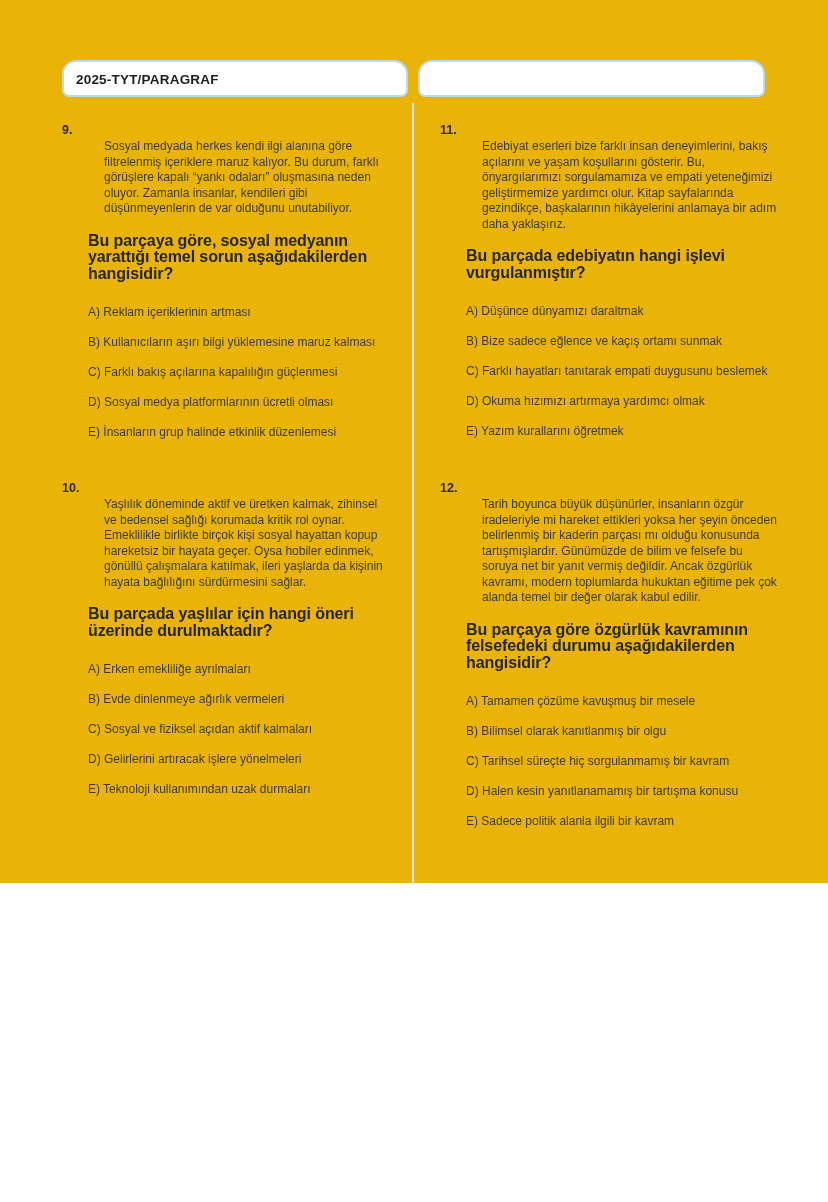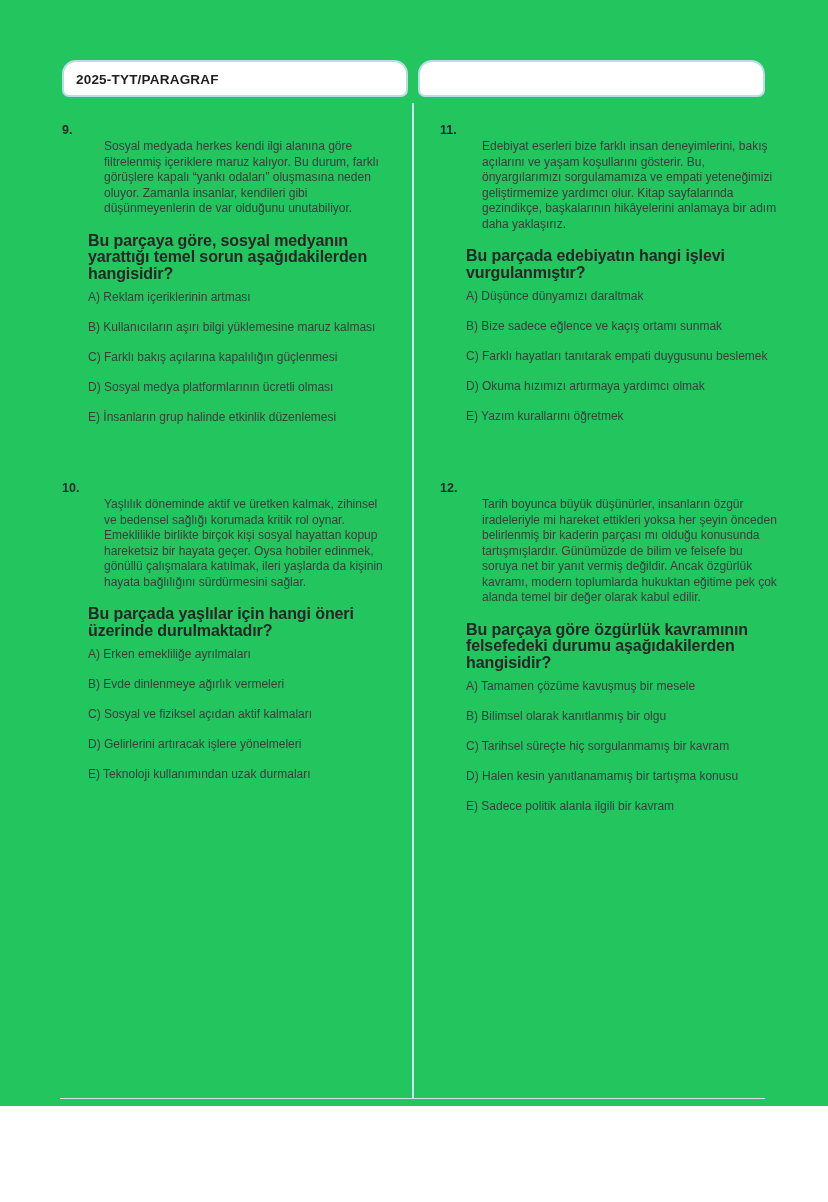--- a/index.html
+++ b/index.html
@@ -1,17 +1,17 @@
 <!DOCTYPE html>
 <html><head>
 <meta charset="utf-8">
 <style>
   html,body { margin:0; padding:0; background:#ffffff; }
   .page {
-    position:relative; width:828px; height:1106px; background:#22c55e;
+    position:relative; width:828px; height:883px; background:#eab308;
     font-family:"Liberation Sans", sans-serif; color:#3c3c3c; overflow:hidden;
   }
 
   
   .hdr-box {
     position:absolute; top:60px; height:37px; box-sizing:border-box;
     border:2px solid #b9dce9; border-radius:14px 14px 7px 7px; background:#fff;
   }
   .hdr-box.left  { left:62px;  width:346px; }
   .hdr-box.right { left:418px; width:347px; }
@@ -27,21 +27,21 @@
   .question { position:absolute; display:flex; }
   .q-left-1  { left:62px;  top:123px; width:346px; }
   .q-left-2  { left:62px;  top:481px; width:346px; }
   .q-right-1 { left:440px; top:123px; width:356px; }
   .q-right-2 { left:440px; top:481px; width:356px; }
   .q-num { flex:0 0 26px; width:26px; font-weight:bold; font-size:12.5px; line-height:15.5px; color:#2a2a2a; }
   .q-body { flex:1; min-width:0; }
   .passage { margin:16px; font-size:12px; line-height:15.5px; color:#3c3c3c; }
   .stem { margin:11px 0 0 0; font-size:16px; line-height:16.5px; font-weight:bold; color:#262626; letter-spacing:-0.1px; }
   .option { margin-top:14px; font-size:12px; line-height:16px; color:#3c3c3c; }
-  .option:first-child { margin-top:7px; }
+  .option:first-child { margin-top:22px; }
 
   
   .footer-line { position:absolute; left:60px; width:705px; height:1px; background:#cfe4ee; }
   .footer-line.top { top:1098px; }
   .footer-line.bottom { top:1146px; }
   .logo { position:absolute; top:1103px; height:38px; display:flex; align-items:flex-end; gap:5px; }
   .logo.left  { left:60px; }
   .logo.right { left:650px; }
   .logo-text { position:relative; font-size:20px; font-weight:bold; color:#1d2c4e; letter-spacing:.2px; line-height:1; }
   .logo-swoosh {

